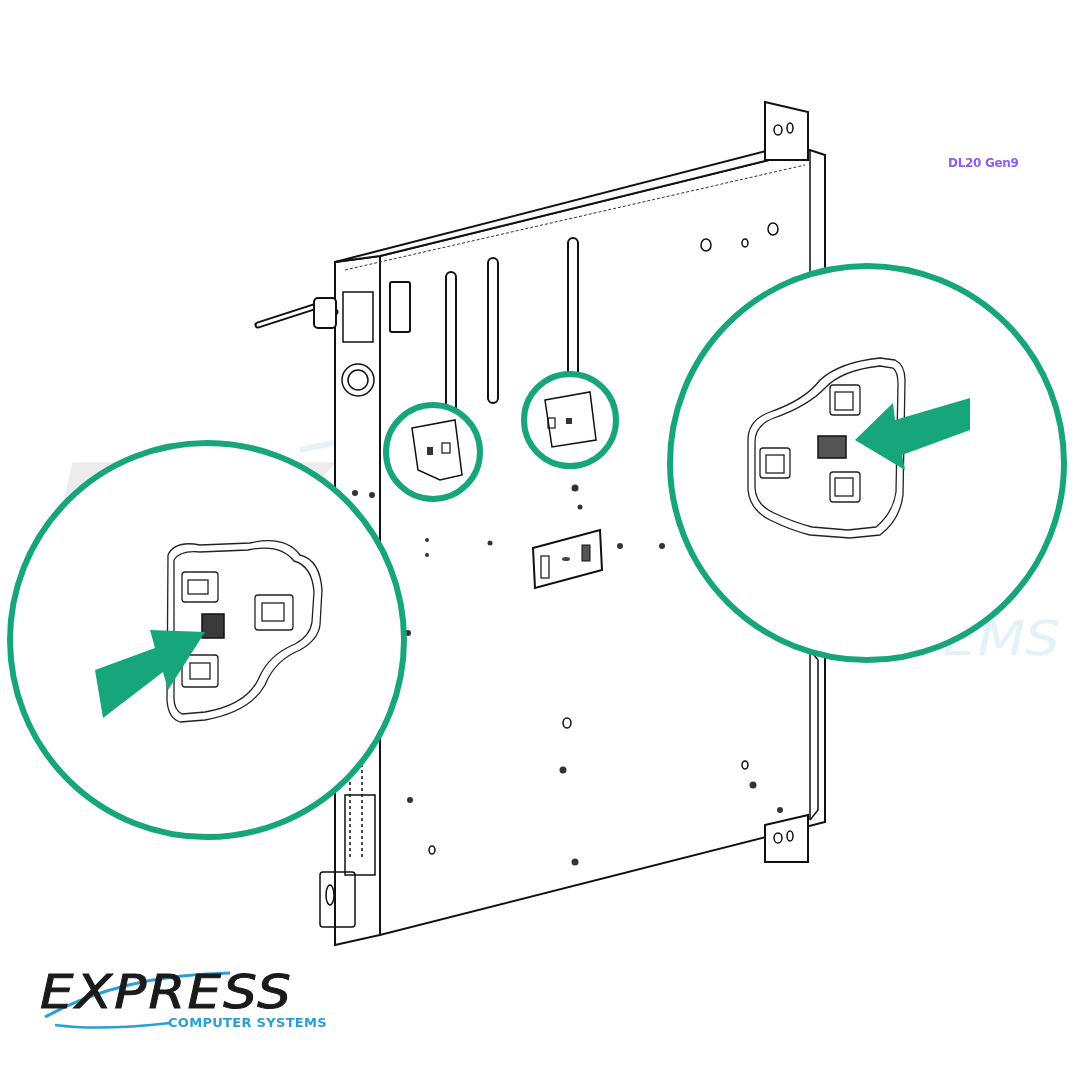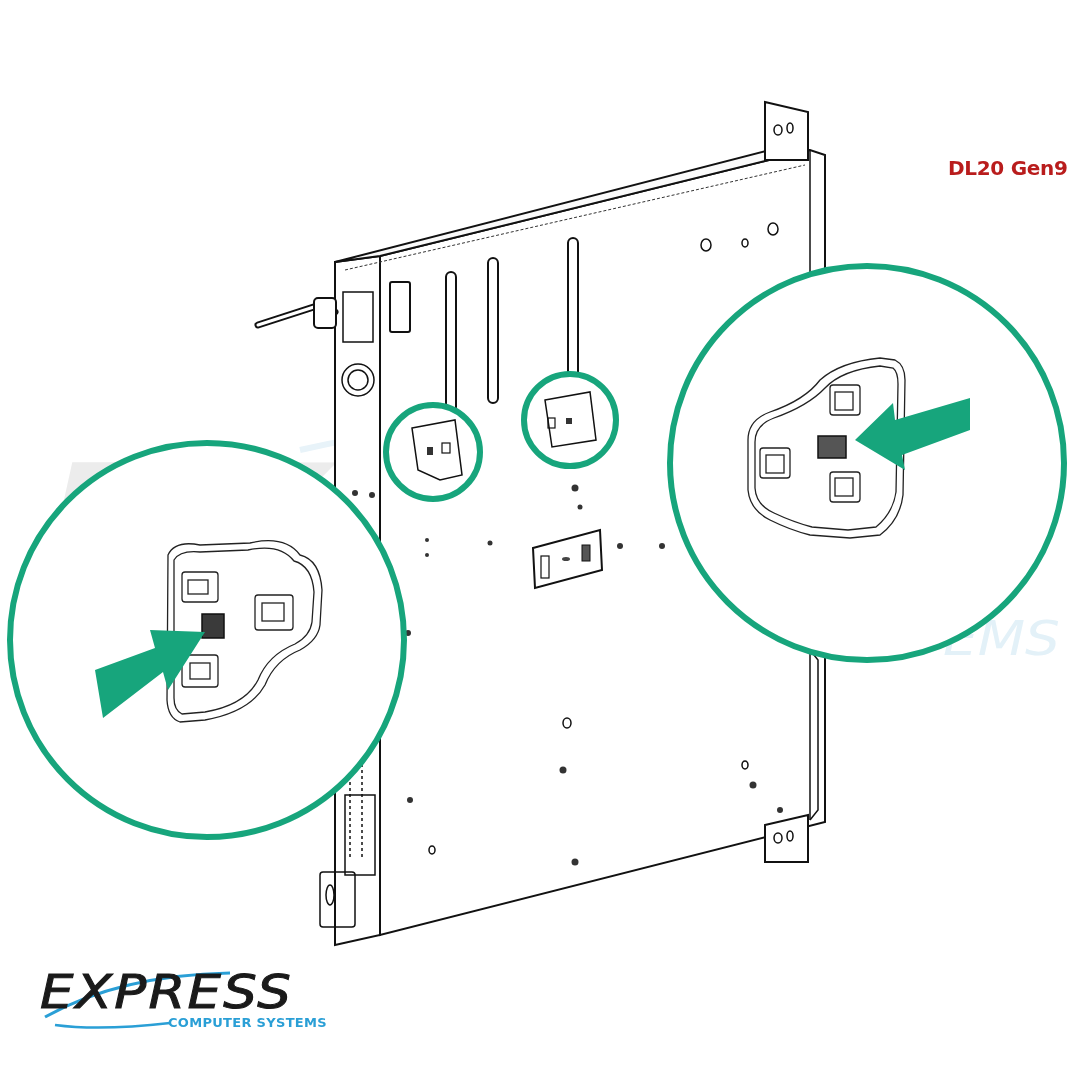--- a/index.html
+++ b/index.html
@@ -10,22 +10,22 @@
       overflow: hidden;
       background: #ffffff;
       font-family: "Liberation Sans", sans-serif;
     }
     .model-label {
       position: absolute;
       left: 948px;
       top: 156px;
       font-family: "DejaVu Sans", sans-serif;
       font-weight: bold;
-      font-size: 20px;
-      color: #b91c1c;
+      font-size: 12px;
+      color: #8b5cf6;
       letter-spacing: -0.3px;
     }
     svg.illus { position: absolute; left: 0; top: 0; }
     .wm-text {
       font-family: "DejaVu Sans", sans-serif;
       font-style: italic;
       font-weight: bold;
     }
     .logo {
       position: absolute;

